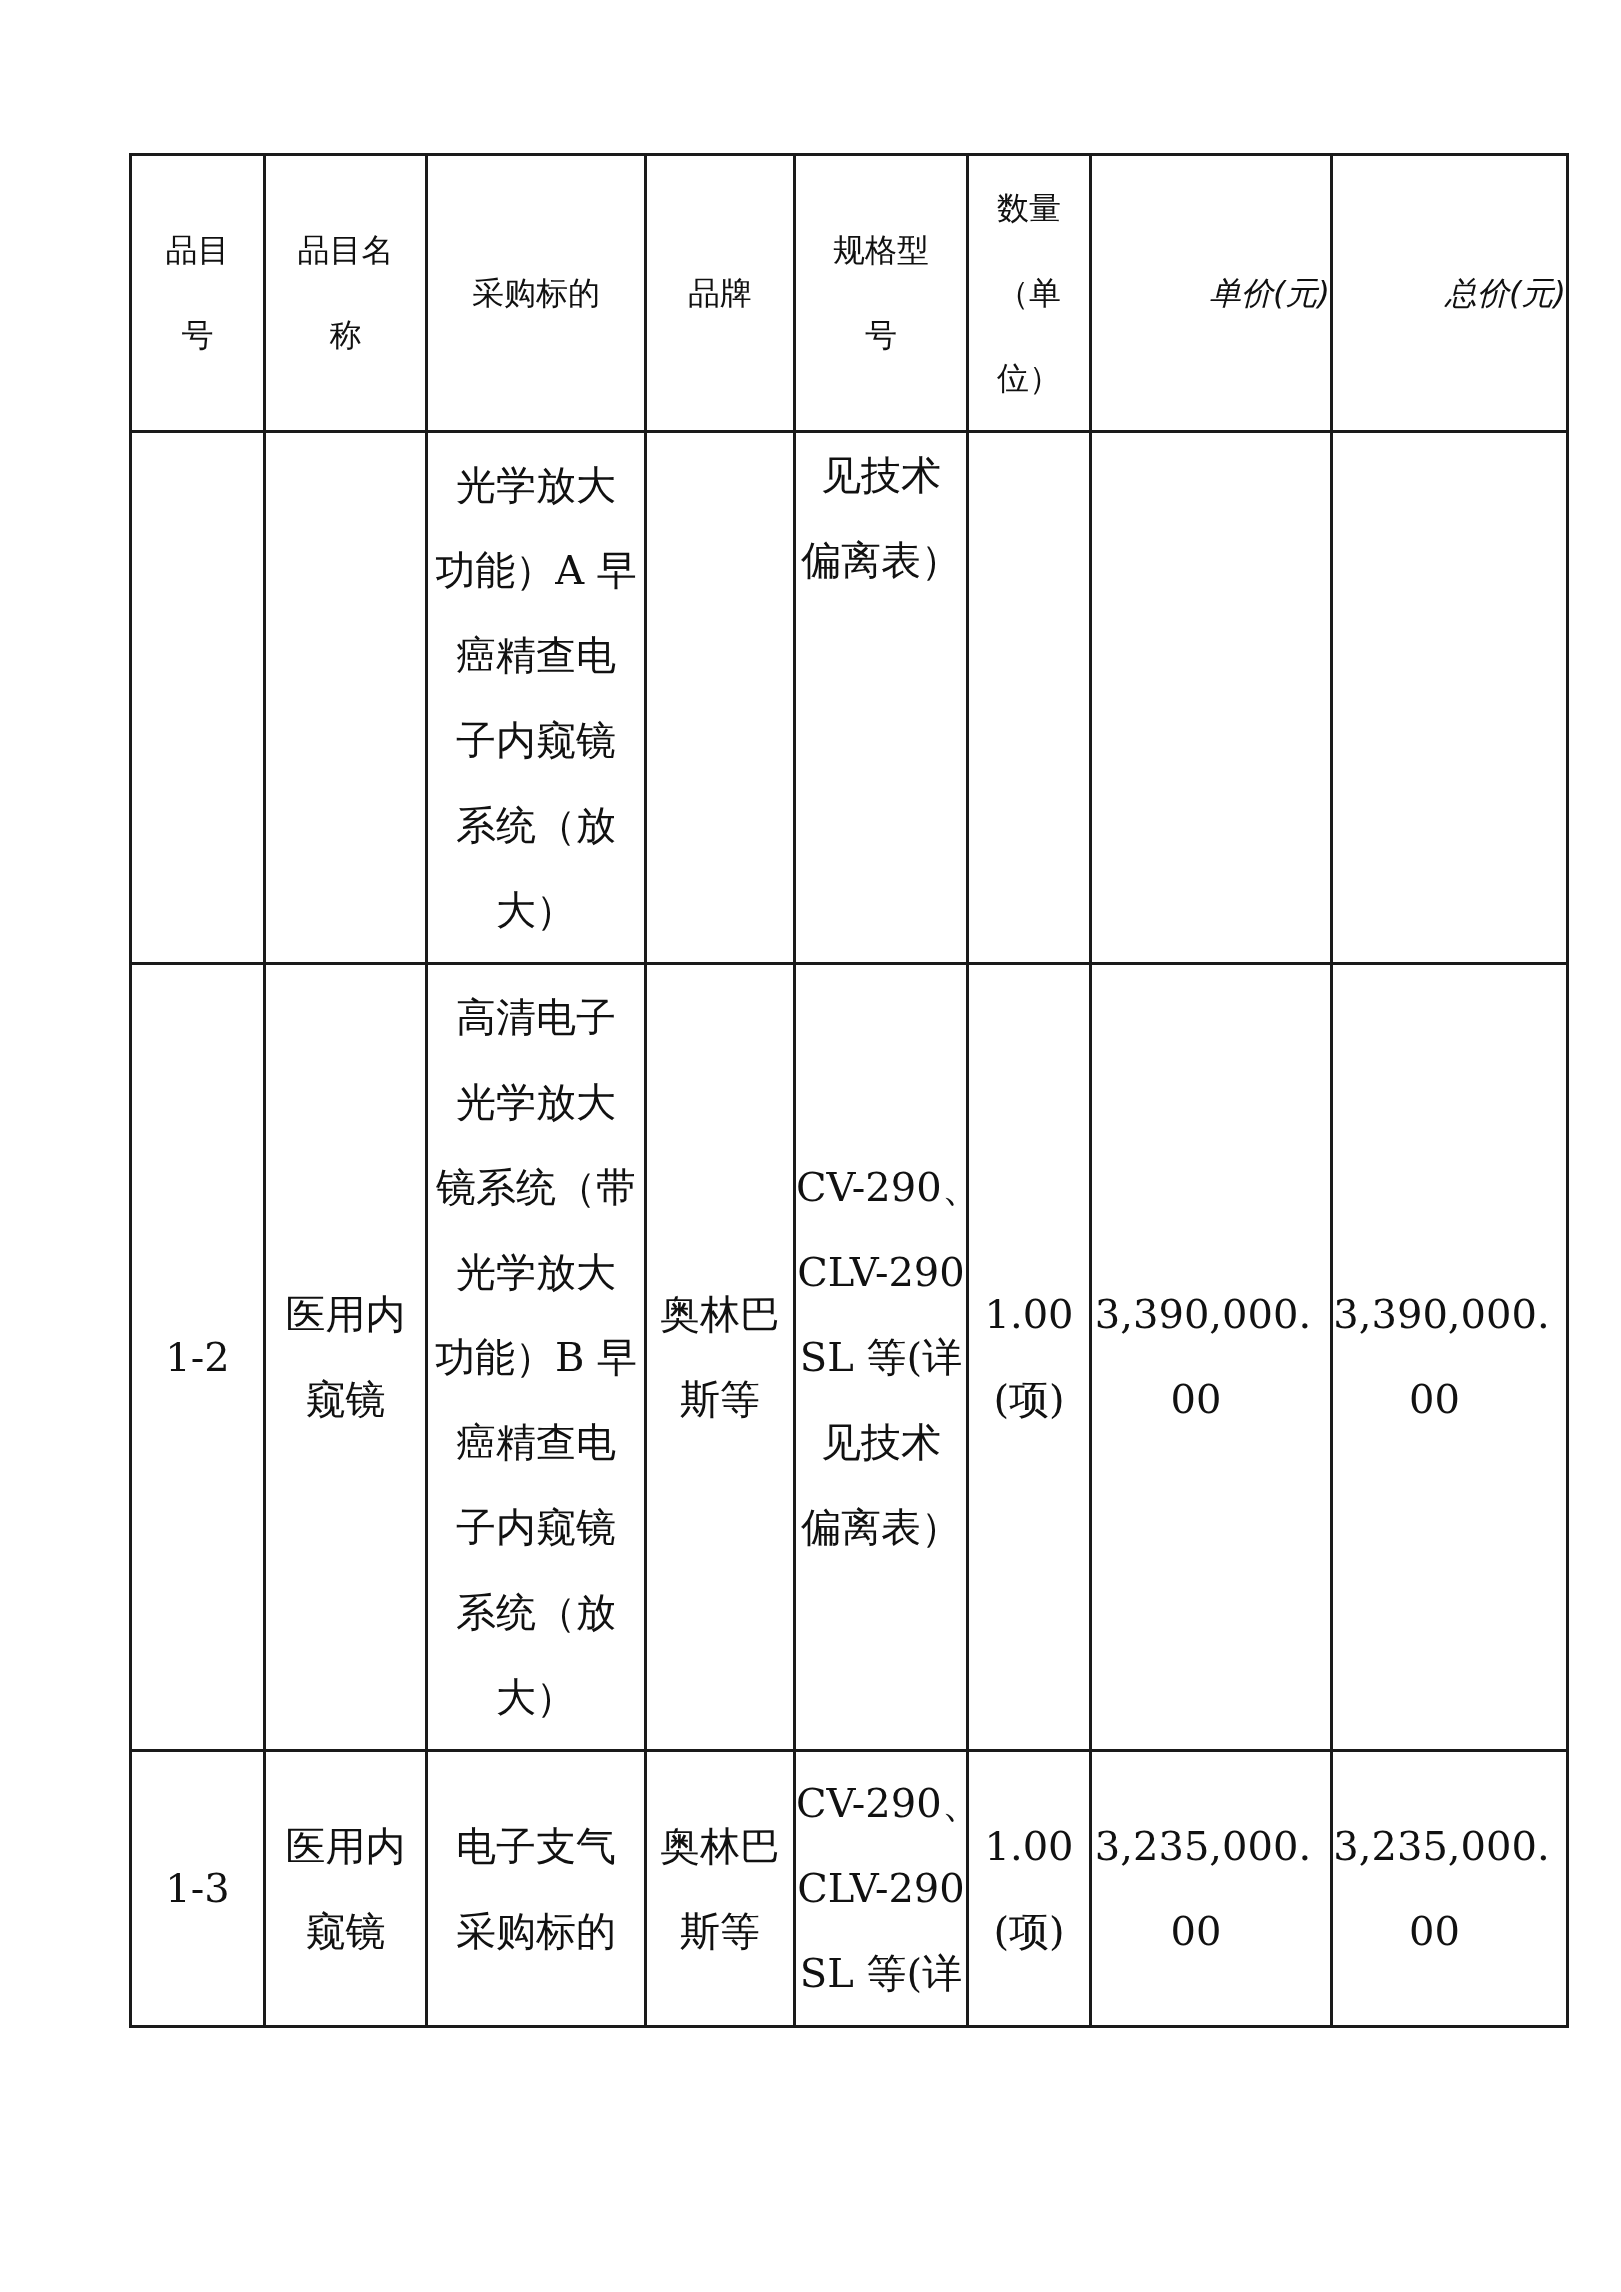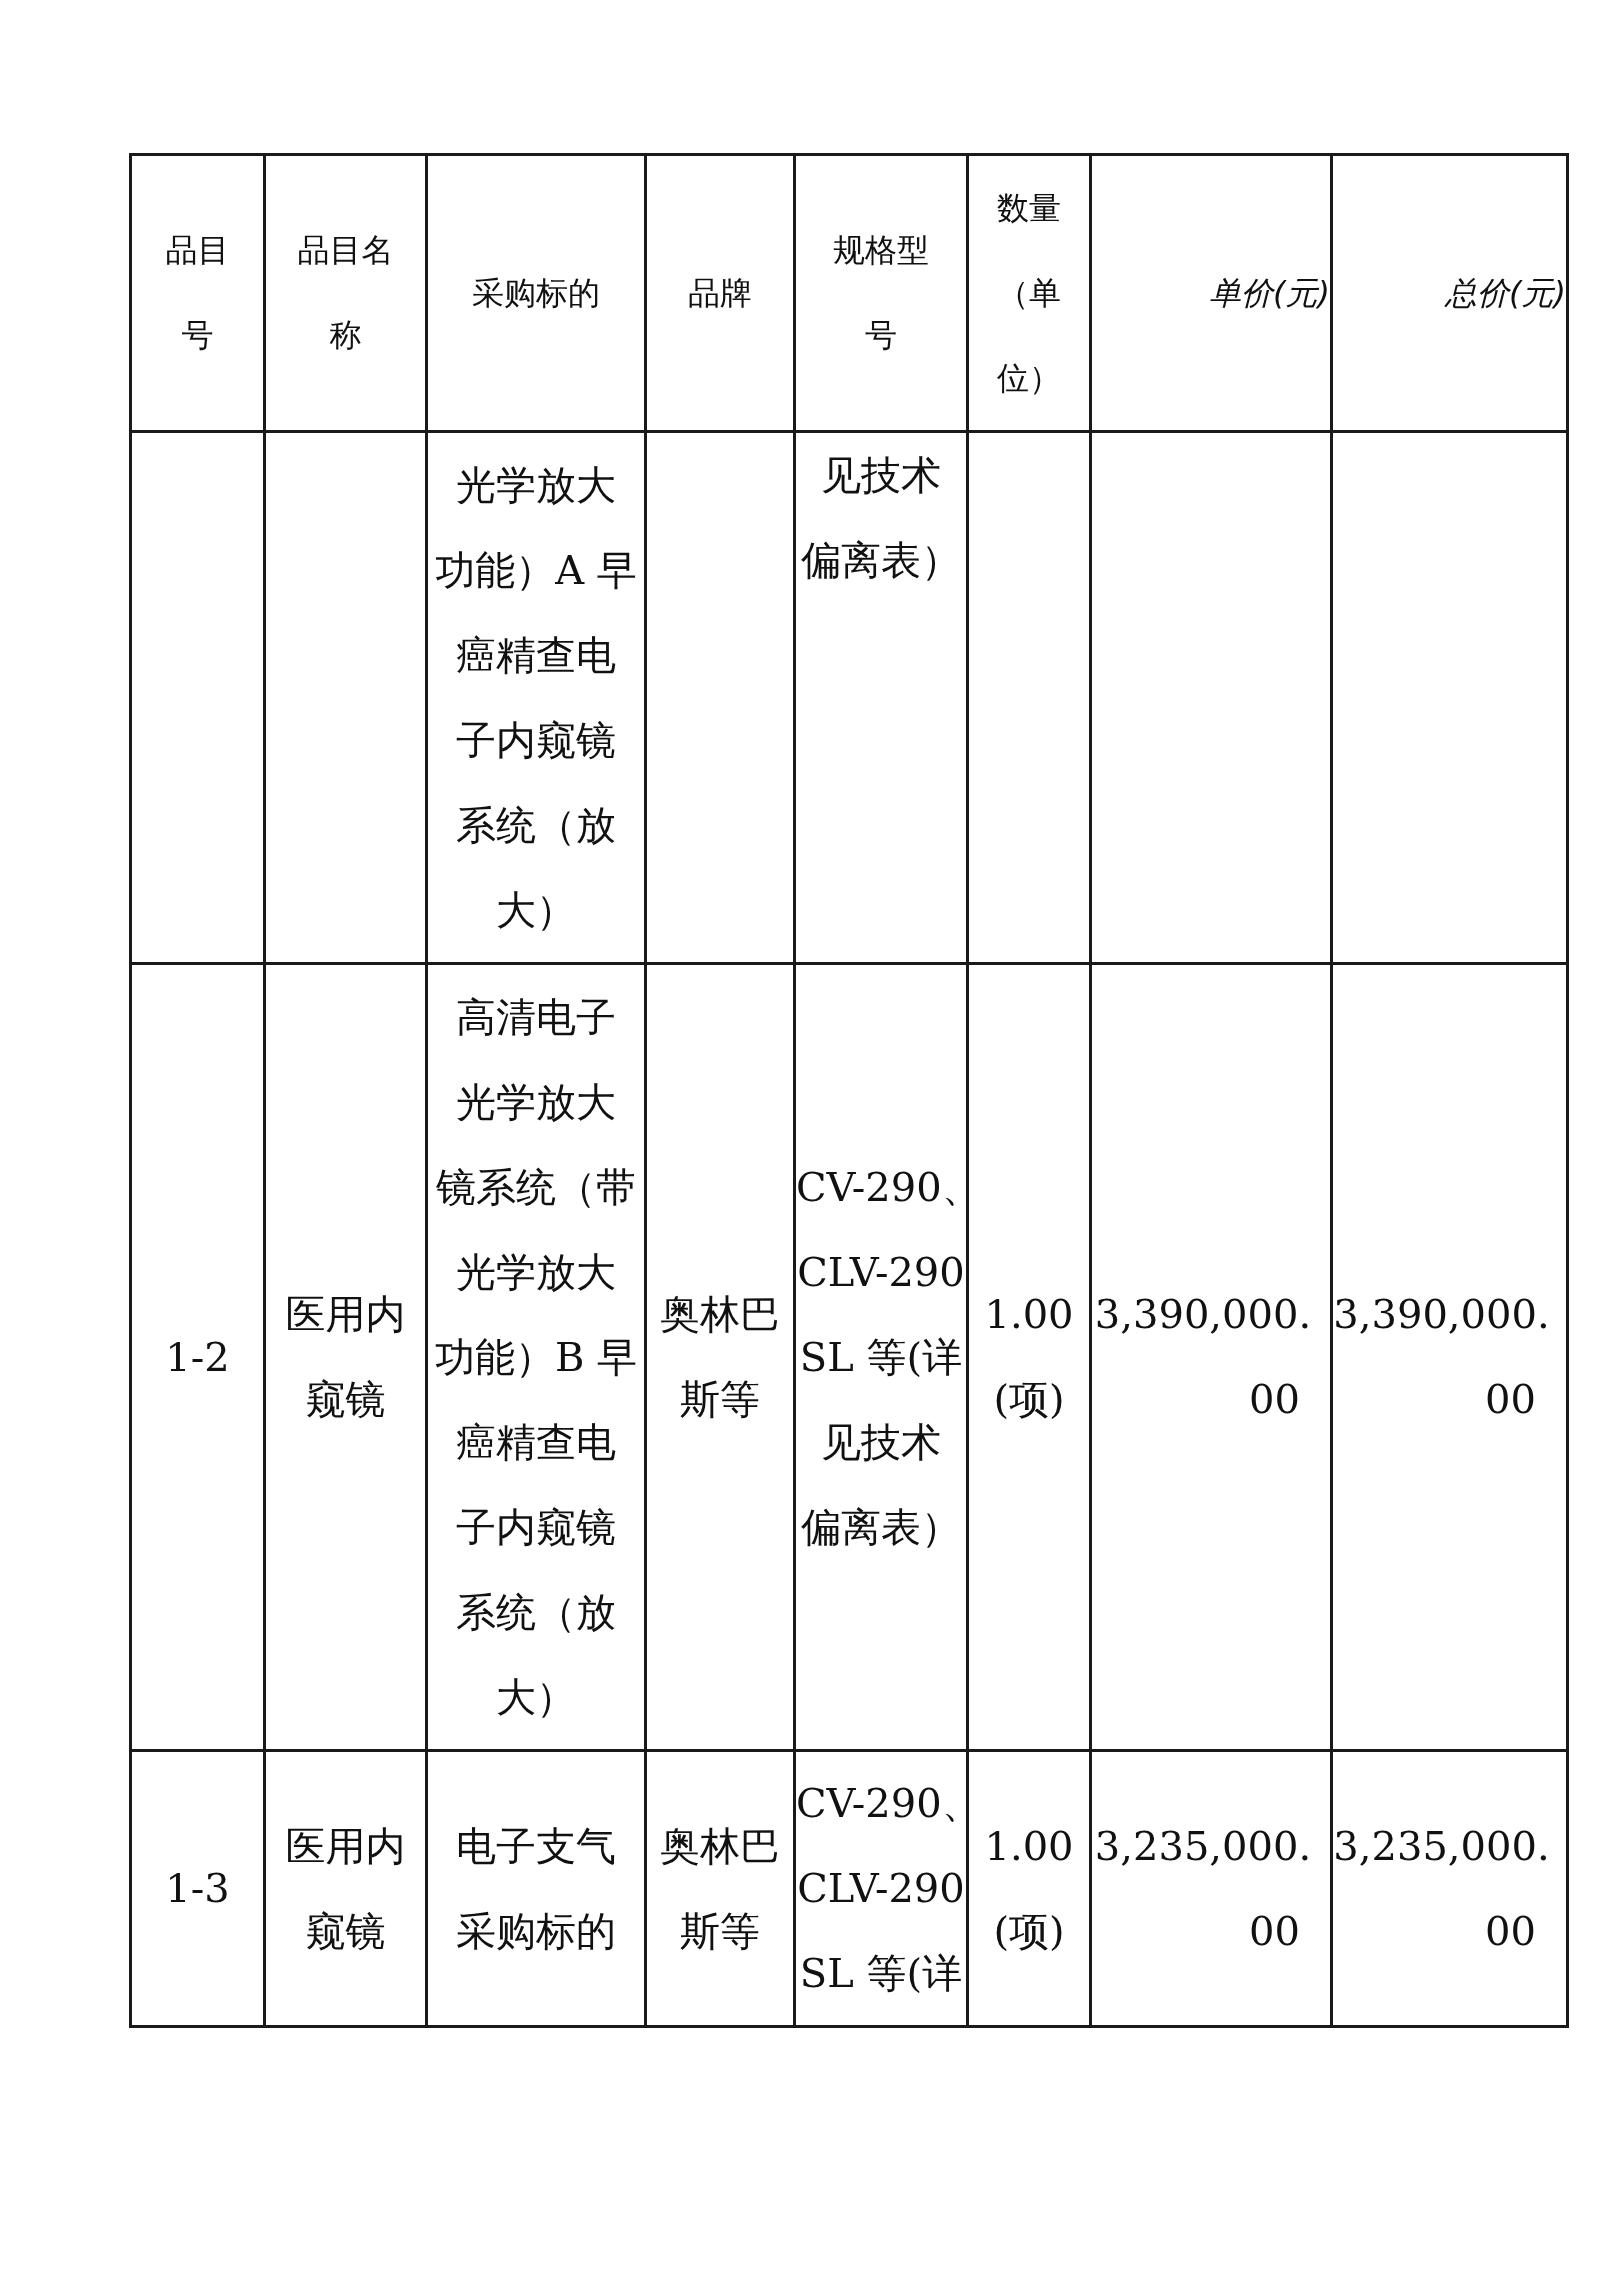--- a/index.html
+++ b/index.html
@@ -6,21 +6,21 @@
   body { width:1621px; height:2293px; position:relative; overflow:hidden;
          font-family:"DejaVu Serif","Liberation Serif",serif; color:#111; }
   table.proc { position:absolute; left:129px; top:153px; border-collapse:collapse;
                table-layout:fixed; width:1437px; }
   table.proc td, table.proc th { border:3.9px solid #1a1a1a; padding:0; vertical-align:middle;
                font-weight:normal; }
   th { font-family:"DejaVu Sans","Liberation Sans",sans-serif; font-weight:bold; font-size:32px;
        line-height:85px; }
   td { font-size:40px; line-height:85px; text-align:center; }
   .cell-lines span { display:block; white-space:nowrap; }
-  .right span { text-align:right; padding-right:30px; }
+  .right span { text-align:center; padding-right:30px; }
   .right span:first-child { text-align:center; padding-right:16px; }
   .top { vertical-align:top !important; }
   .h-row { height:277px; }
   .r1 { height:532px; }
   .r2 { height:787px; }
   .r3 { height:276px; }
   th.pr { text-align:right; padding-right:21.6px;font-style:italic; }
 </style>
 </head>
 <body>

